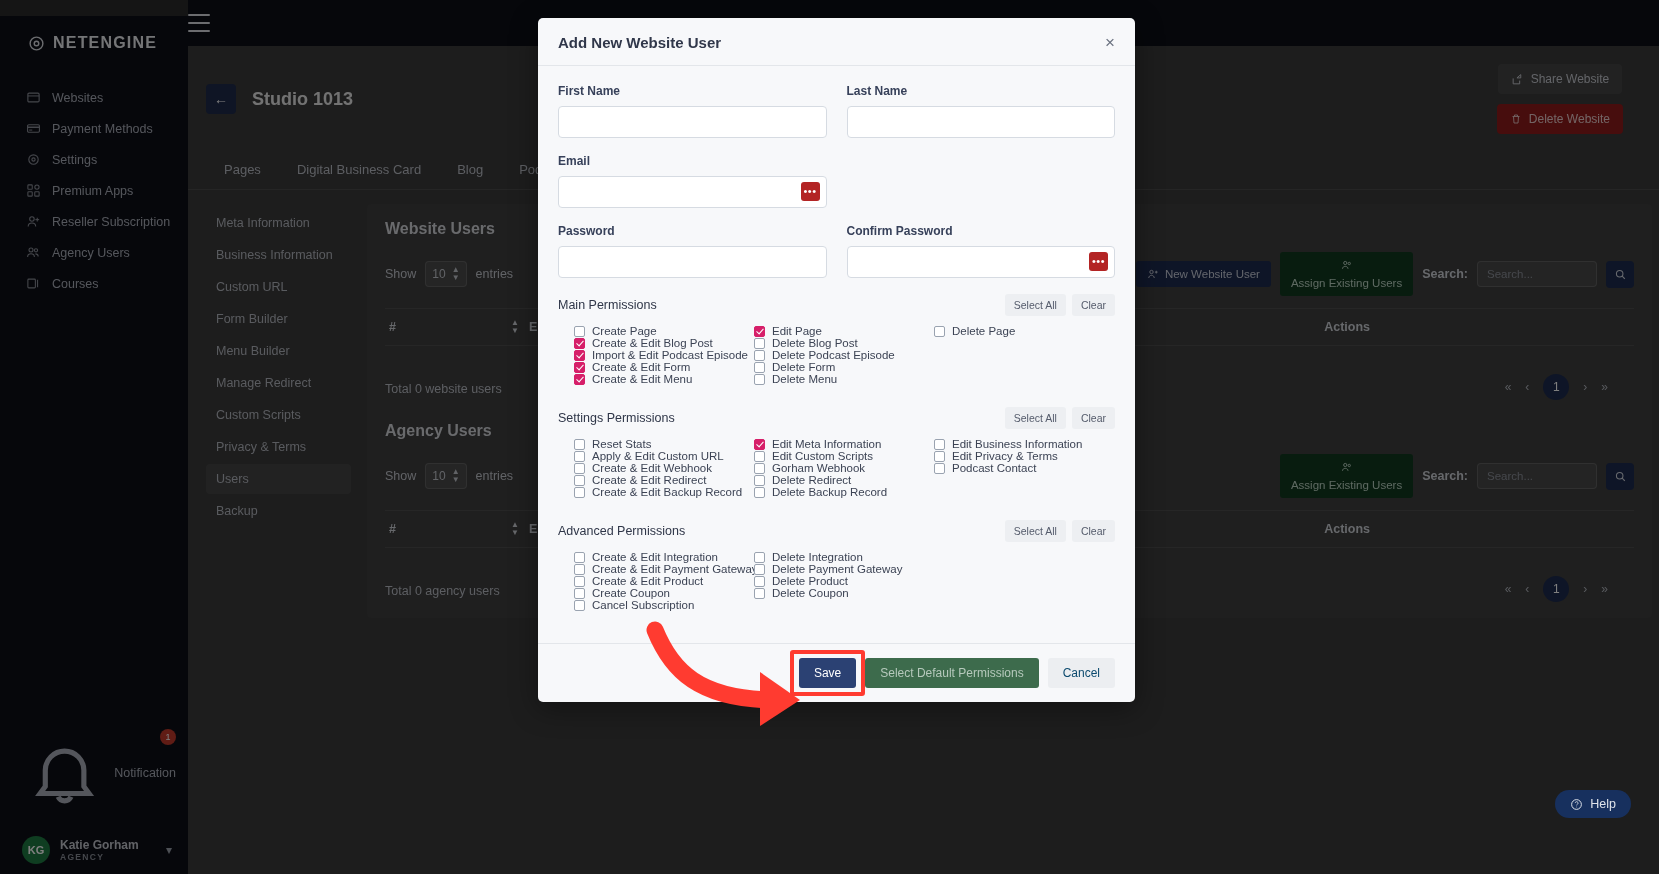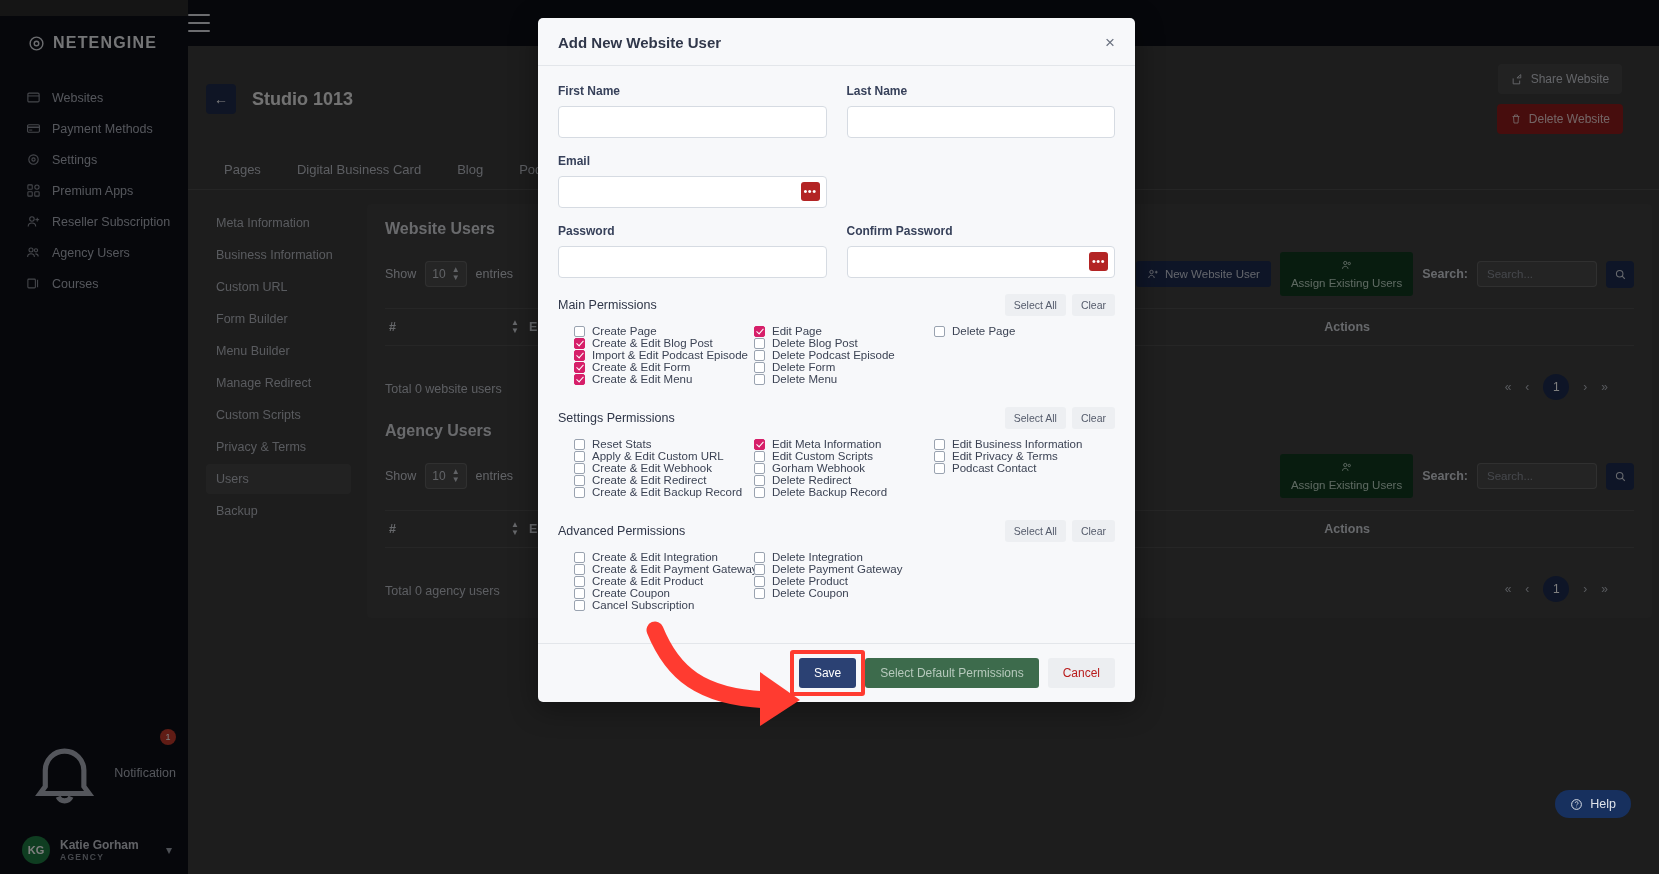--- a/index.html
+++ b/index.html
@@ -262,21 +262,21 @@
   }
   .btn-save {
     background: #2b4173; color: #fff; font-size: 12px;
     padding: 8px 15px; border-radius: 3px; cursor: pointer; border: none;
   }
   .btn-defaults {
     background: #3d6b4c; color: #b6c9bc; font-size: 12px;
     padding: 8px 15px; border-radius: 3px; cursor: pointer; border: none;
   }
   .btn-cancel {
-    background: #eceef1; color: #b91c1c; font-size: 12px;
+    background: #eceef1; color: #0c4a6e; font-size: 12px;
     padding: 8px 15px; border-radius: 3px; cursor: pointer; border: none;
   }
   
   .save-wrap { position: relative; }
   .save-ring {
     position: absolute; left: -9px; top: -8px; right: -9px; bottom: -8px;
     border: 4px solid #ff3b30; border-radius: 3px; pointer-events: none;
   }
 
   

